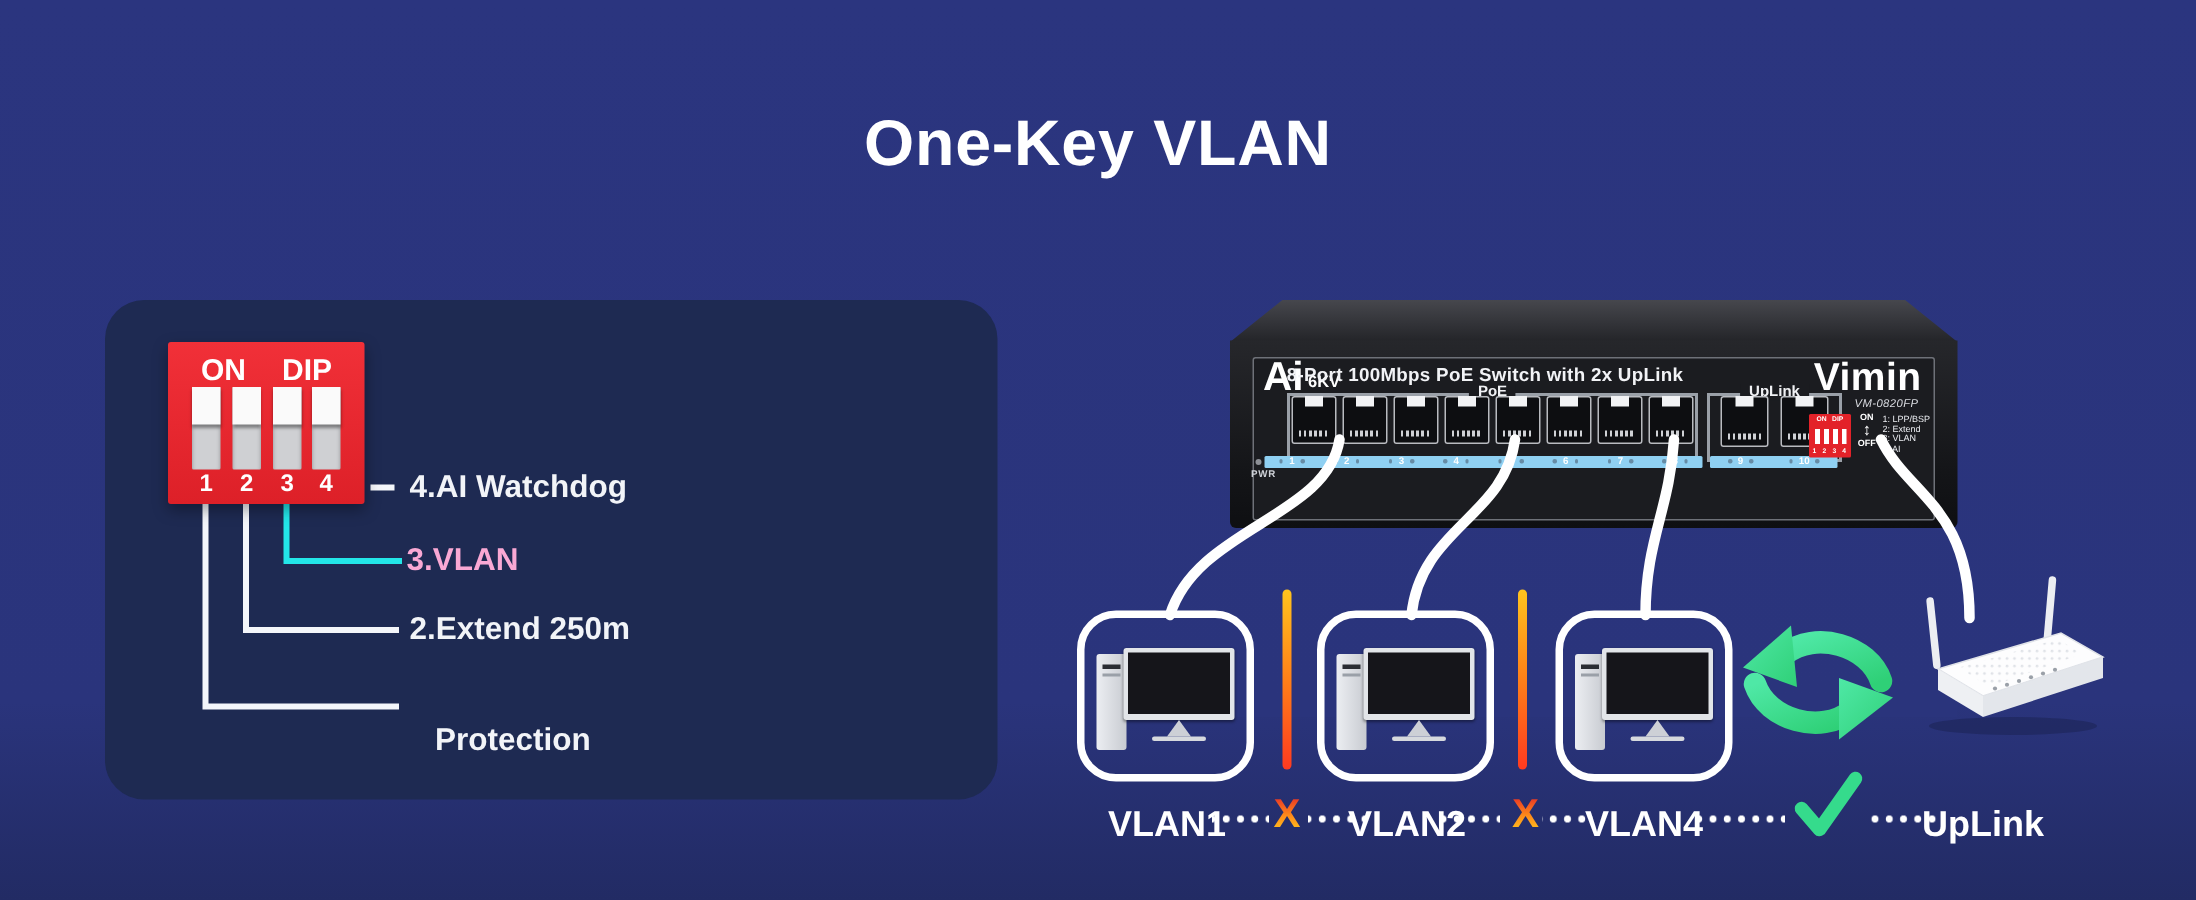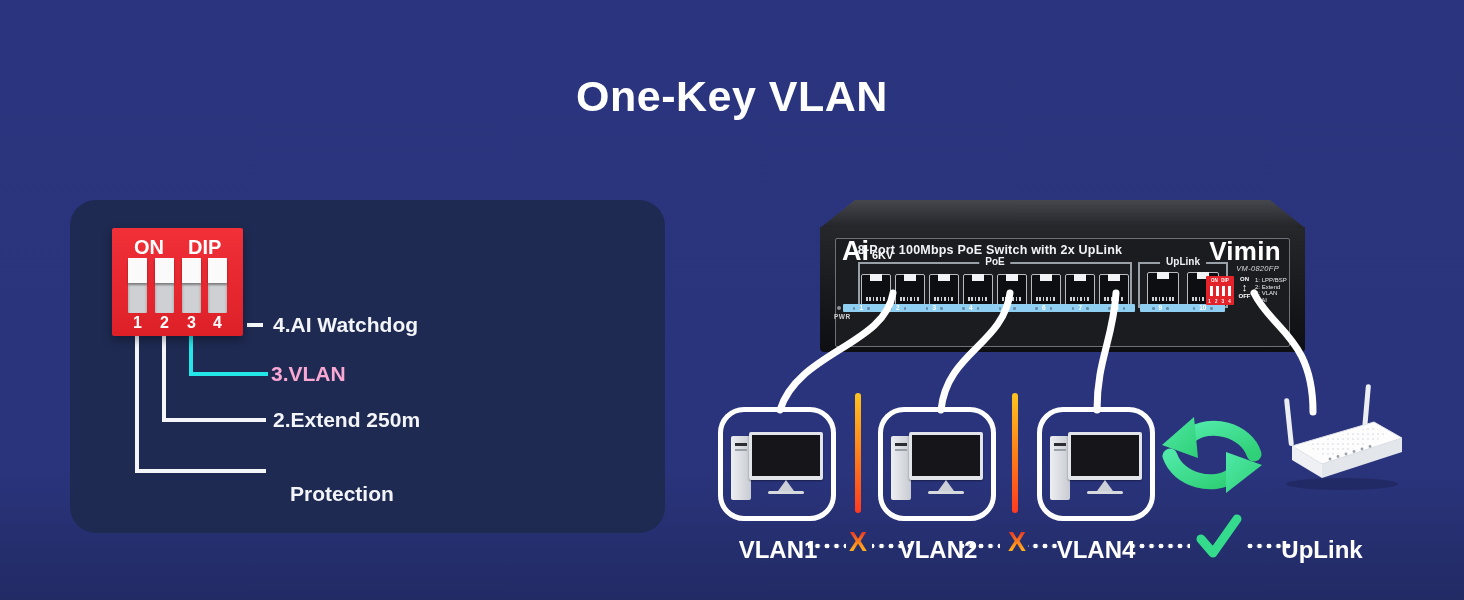--- a/index.html
+++ b/index.html
@@ -68,21 +68,21 @@
   }
   .sw-brand{position:absolute;left:22px;top:12px;display:flex;align-items:flex-end;color:#fff;}
   .sw-brand .ai{font-size:27px;font-weight:bold;line-height:24px;}
   .sw-brand .kv{font-size:11px;font-weight:bold;margin-left:3px;padding-bottom:2px;}
   .sw-title{
     position:absolute;left:0;top:16px;width:340px;text-align:center;
     font-size:12.5px;font-weight:bold;color:#f2f3f6;letter-spacing:.2px;
   }
   .sw-vendor{position:absolute;right:24px;top:9px;font-size:26px;font-weight:bold;color:#ffffff;letter-spacing:.3px;}
   .sw-model{position:absolute;right:26px;top:37px;font-size:7.5px;font-style:italic;color:#d9dbe0;letter-spacing:.3px;}
-  .port-group{position:absolute;top:35px;height:42px;border:2px solid #9aa0a8;display:flex;align-items:flex-end;justify-content:center;gap:4px;}
+  .port-group{position:absolute;top:35px;height:42px;border:2px solid #9aa0a8;display:flex;align-items:flex-start;justify-content:center;gap:4px;}
   .poe-group{left:38px;width:270px;}
   .uplink-group{left:318px;width:86px;gap:8px;}
   .group-label{
     position:absolute;top:-8px;left:50%;transform:translateX(-50%);
     background:#1b1c20;padding:0 6px;font-size:10px;font-weight:bold;color:#f0f1f4;white-space:nowrap;
   }
   .port{position:relative;width:28px;height:30px;background:#0d0e11;border:1.5px solid #b9bbc0;border-radius:2px;}
   .uplink-group .port{width:30px;height:32px;}
   .port::before{
     content:'';position:absolute;top:-1.5px;left:50%;transform:translateX(-50%);

